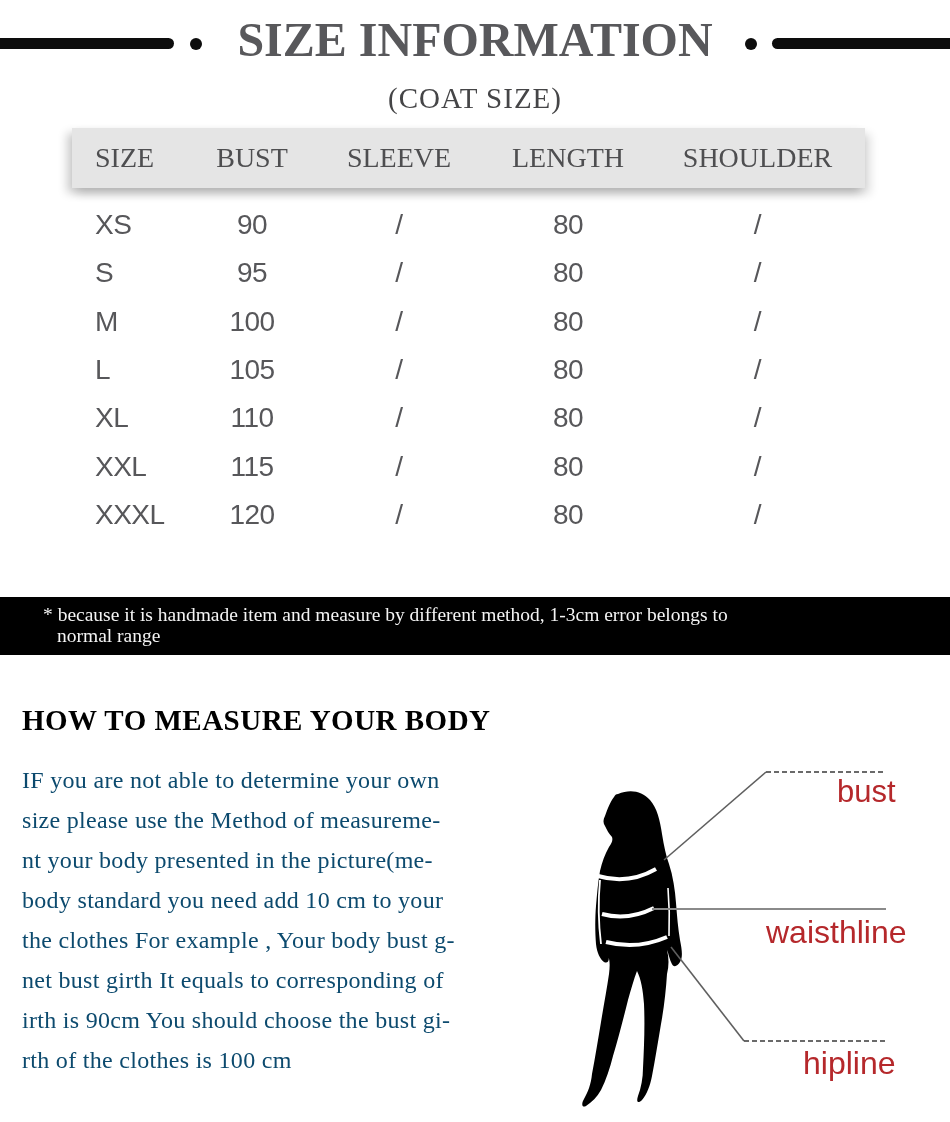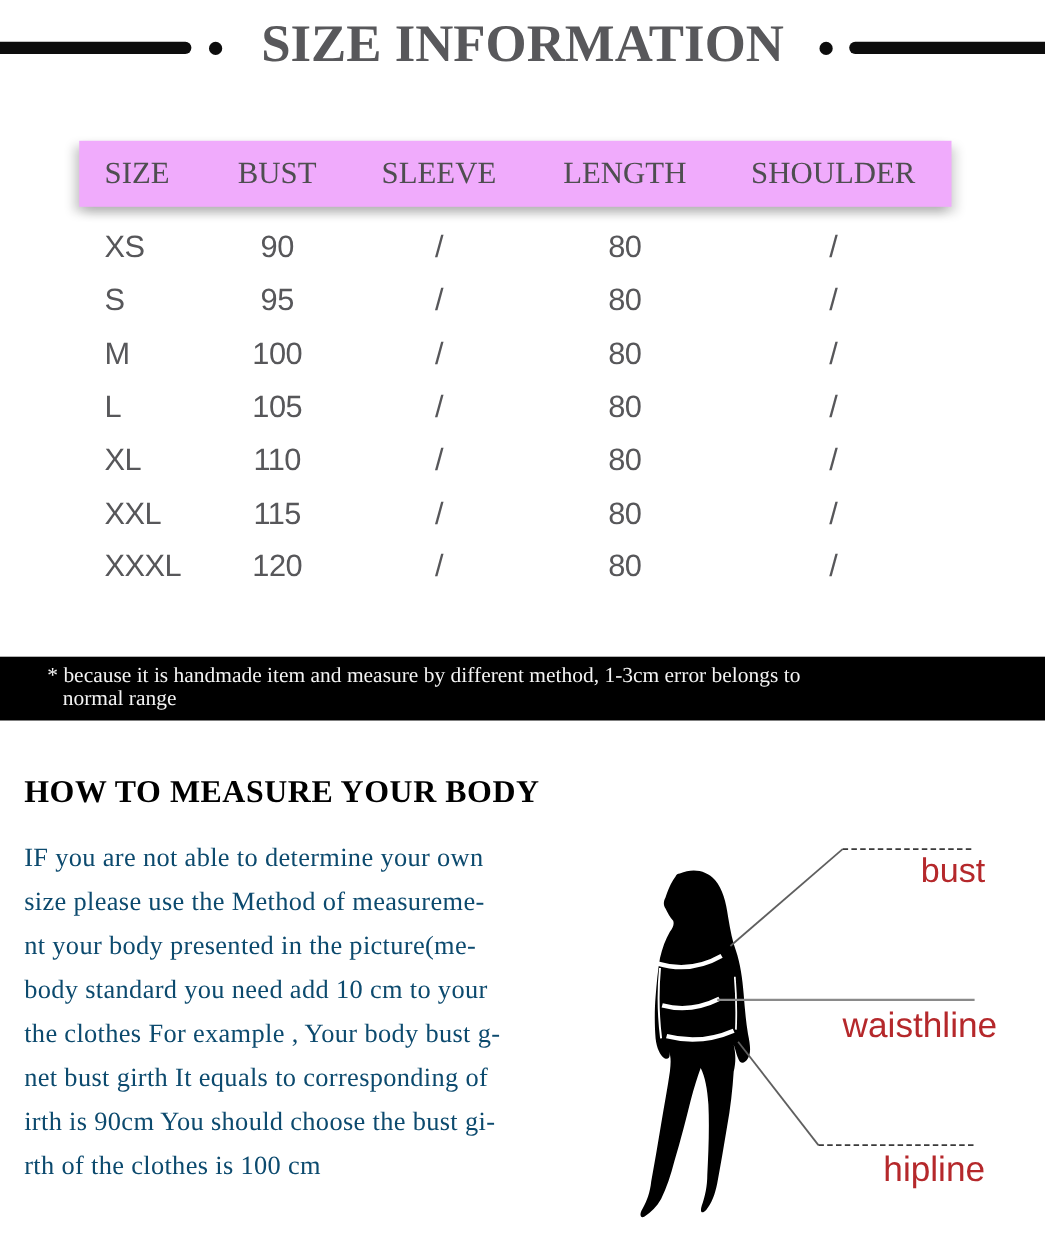--- a/index.html
+++ b/index.html
@@ -13,21 +13,21 @@
   .hdot{position:absolute;width:12px;height:12px;border-radius:50%;background:#0d0d0d;top:38px;}
   .hdot.left{left:190px;}
   .hdot.right{left:745px;}
   .title{position:absolute;left:0;right:0;top:12px;text-align:center;
          font-family:"Liberation Serif",serif;font-weight:bold;font-size:48px;
          color:#58585b;letter-spacing:0px;}
   .subtitle{position:absolute;left:0;right:0;top:82px;text-align:center;
             font-family:"Liberation Serif",serif;font-size:29px;color:#454547;letter-spacing:1px;}
 
   
-  .thead{position:absolute;left:72px;top:128px;width:793px;height:60px;background:#f0abfc;
+  .thead{position:absolute;left:72px;top:128px;width:793px;height:60px;background:#e5e5e5;
          box-shadow:-5px 5px 9px rgba(0,0,0,0.20), 5px 6px 9px rgba(0,0,0,0.14);
          display:grid;grid-template-columns:120px 120px 174px 164px 215px;align-items:center;}
   .thead .hc{font-family:"Liberation Serif",serif;font-size:28px;color:#4e4e50;text-align:center;}
   .thead .hc.first{text-align:left;padding-left:23px;}
   .tbody{position:absolute;left:72px;top:201px;width:793px;}
   .trow{display:grid;grid-template-columns:120px 120px 174px 164px 215px;height:48.3px;align-items:center;}
   .trow .c{font-size:28px;color:#57575a;text-align:center;letter-spacing:-0.5px;}
   .trow .c.first{text-align:left;padding-left:23px;}
 
   
@@ -51,20 +51,21 @@
 </head>
 <body>
 
 <div id="page">
 
   <div class="hbar left"></div>
   <div class="hdot left"></div>
   <div class="title">SIZE INFORMATION</div>
   <div class="hdot right"></div>
   <div class="hbar right"></div>
+  <div class="subtitle">(COAT SIZE)</div>
 
   <div class="thead">
     <div class="hc first">SIZE</div>
     <div class="hc">BUST</div>
     <div class="hc">SLEEVE</div>
     <div class="hc">LENGTH</div>
     <div class="hc">SHOULDER</div>
   </div>
 
   <div class="tbody">

